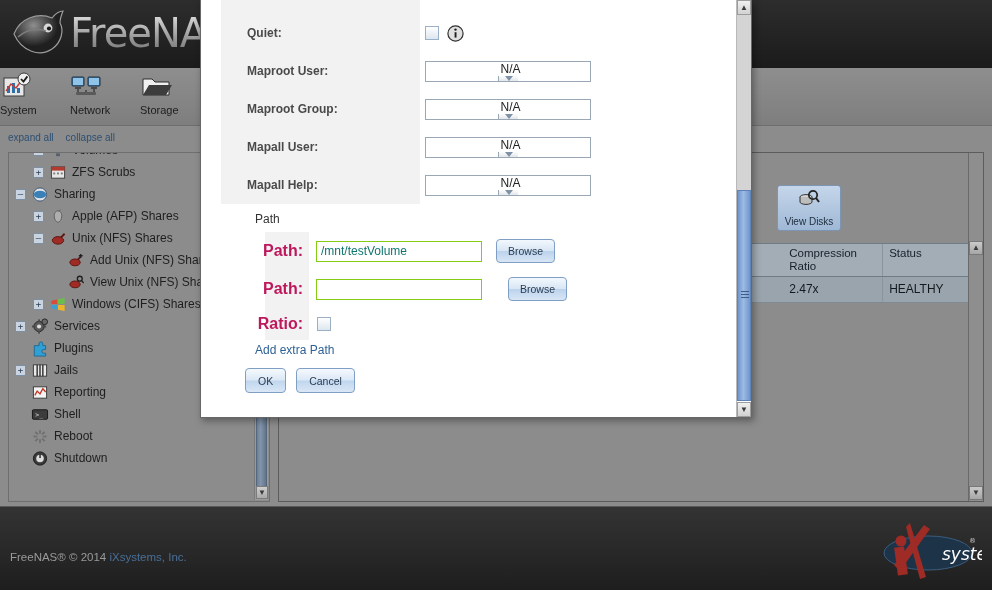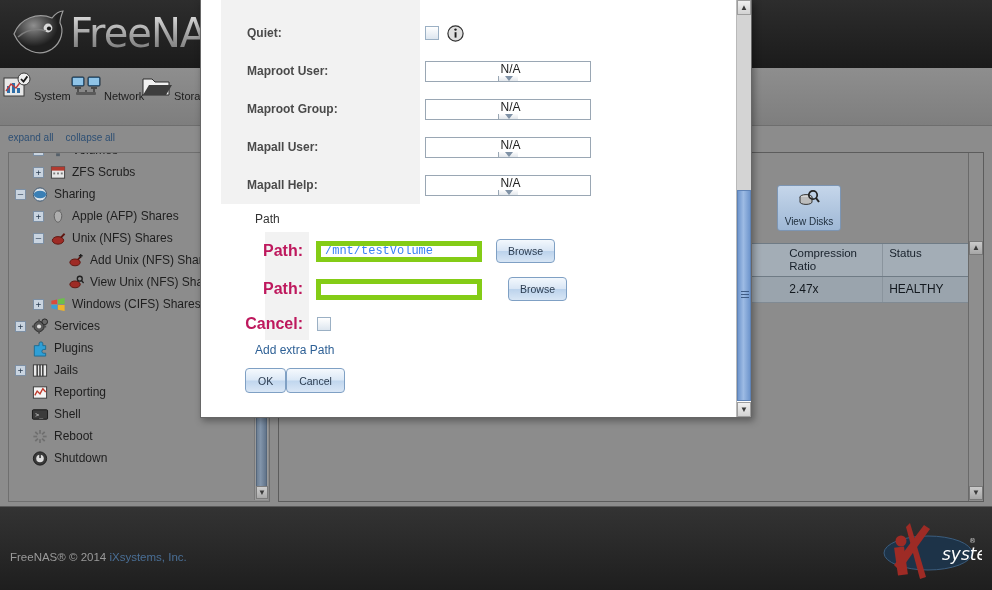--- a/index.html
+++ b/index.html
@@ -30,21 +30,21 @@
   .logo-text .nas { color: transparent; }
 
   
   .toolbar {
     position: absolute; left: 0; top: 68px; width: 992px; height: 58px;
     background: linear-gradient(180deg,#8e8e8e 0%,#868686 50%,#7e7e7e 100%);
     border-bottom: 1px solid #6e6e6e;
     display: flex; align-items: flex-start; padding-top: 4px;
   }
   .tb-item {
-    width: 70px; display: flex; flex-direction: row; align-items: flex-end;
+    width: 70px; display: flex; flex-direction: column; align-items: flex-start;
     gap: 2px; cursor: pointer; user-select: none;
   }
   .tb-icon { width: 32px; height: 30px; display: block; }
   .tb-label { font-size: 11px; color: #1d1d1d; font-family: "Liberation Sans", sans-serif; }
 
   
   .exp-bar {
     position: absolute; left: 0; top: 126px; width: 276px; height: 22px;
     background: #8c8c8c; display: flex; align-items: center; gap: 12px; padding-left: 8px;
   }
@@ -159,35 +159,35 @@
   }
 
   .sect-title { font-size: 12px; color: #333; padding: 8px 0 6px 34px; }
   .prow { display: flex; align-items: center; height: 38px; margin-left: 44px; }
   .prow .plbl {
     width: 44px; height: 100%; background: #f2f2f2;
     display: flex; align-items: center; justify-content: flex-end;
     padding-right: 6px; font-size: 16px; font-weight: bold; color: #be185d;
   }
   .txt {
-    height: 21px; border: 5px solid #84cc16; background: #fff;
-    font-size: 12px; color: #3b82f6; padding: 0 4px; font-family: Liberation Mono, monospace;
+    height: 21px; border: 1px solid #84cc16; background: #fff;
+    font-size: 12px; color: #0f766e; padding: 0 4px; font-family: Liberation Sans, sans-serif;
     line-height: 19px; margin-left: 7px;
   }
   .browse {
     height: 24px; padding: 0 11px; margin-left: 14px;
     border: 1px solid #7fa0c4; border-radius: 4px;
     background: linear-gradient(180deg,#f3f8fd 0%,#d9e6f5 48%,#bcd3ec 52%,#d8e6f5 100%);
     font-size: 10.5px; color: #2b3c50; cursor: pointer;
   }
   .link {
     font-size: 12px; color: #2f6196; margin-left: 34px;
     display: inline-block; cursor: pointer;
   }
-  .dlg-actions { display: flex; margin: 10px 0 0 221px; align-items: center; }
+  .dlg-actions { display: flex; gap: 10px; margin: 10px 0 0 221px; align-items: center; }
   .act-btn {
     height: 25px; padding: 0 12px; border: 1px solid #7fa0c4; border-radius: 4px;
     background: linear-gradient(180deg,#f5f9fd 0%,#dbe8f6 48%,#c0d6ee 52%,#dae7f6 100%);
     font-size: 10.5px; color: #2b3c50; cursor: pointer;
   }
   .dlg-scroll {
     position: absolute; right: 0; top: 0; width: 15px; height: 417px;
     background: #fff; border-left: 1px solid #b9b9b9;
   }
   .ds-arrow {
@@ -630,21 +630,21 @@
         <button class="browse">Browse</button>
       </div>
 
       <div class="prow">
         <div class="plbl">Path:</div>
         <input class="txt" style="width: 166px;" value="">
         <button class="browse" style="margin-left:26px">Browse</button>
       </div>
 
       <div class="prow" style="height:32px">
-        <div class="plbl">Cancel:</div>
+        <div class="plbl">Ratio:</div>
         <span class="chk" style="margin-left:8px"></span>
       </div>
 
       <span class="link">Add extra Path</span>
 
       <div class="dlg-actions" style="margin-left:24px">
         <button class="act-btn">OK</button>
         <button class="act-btn">Cancel</button>
       </div>
     </div>

